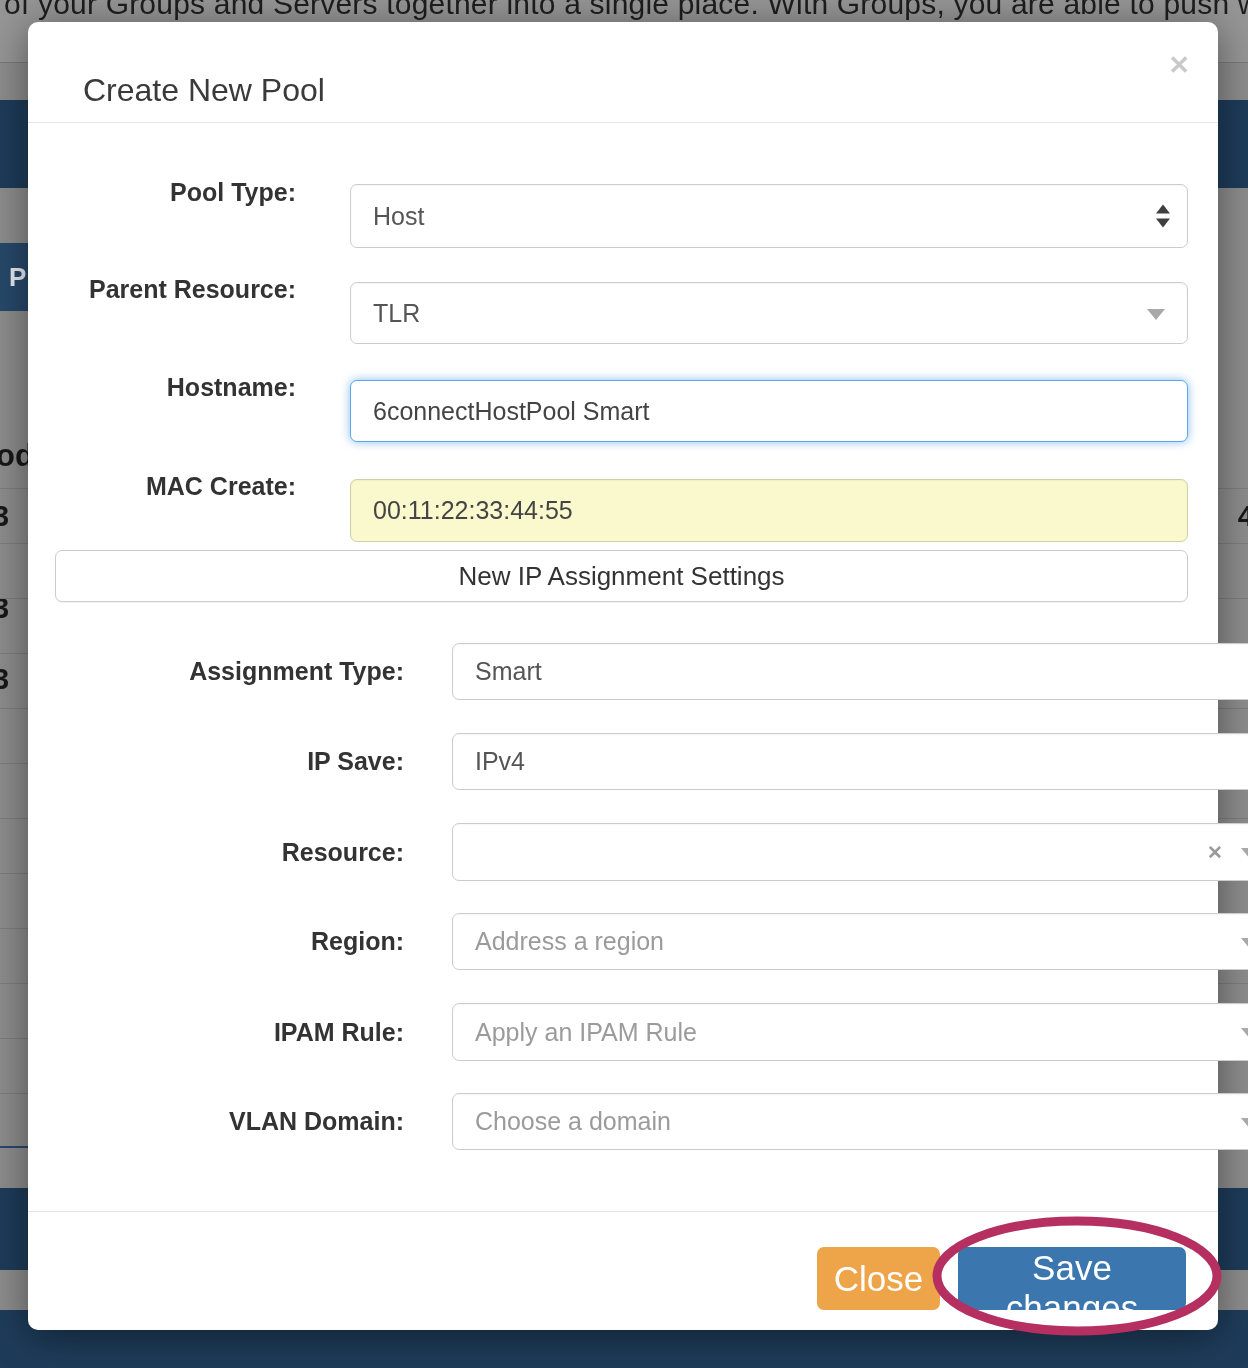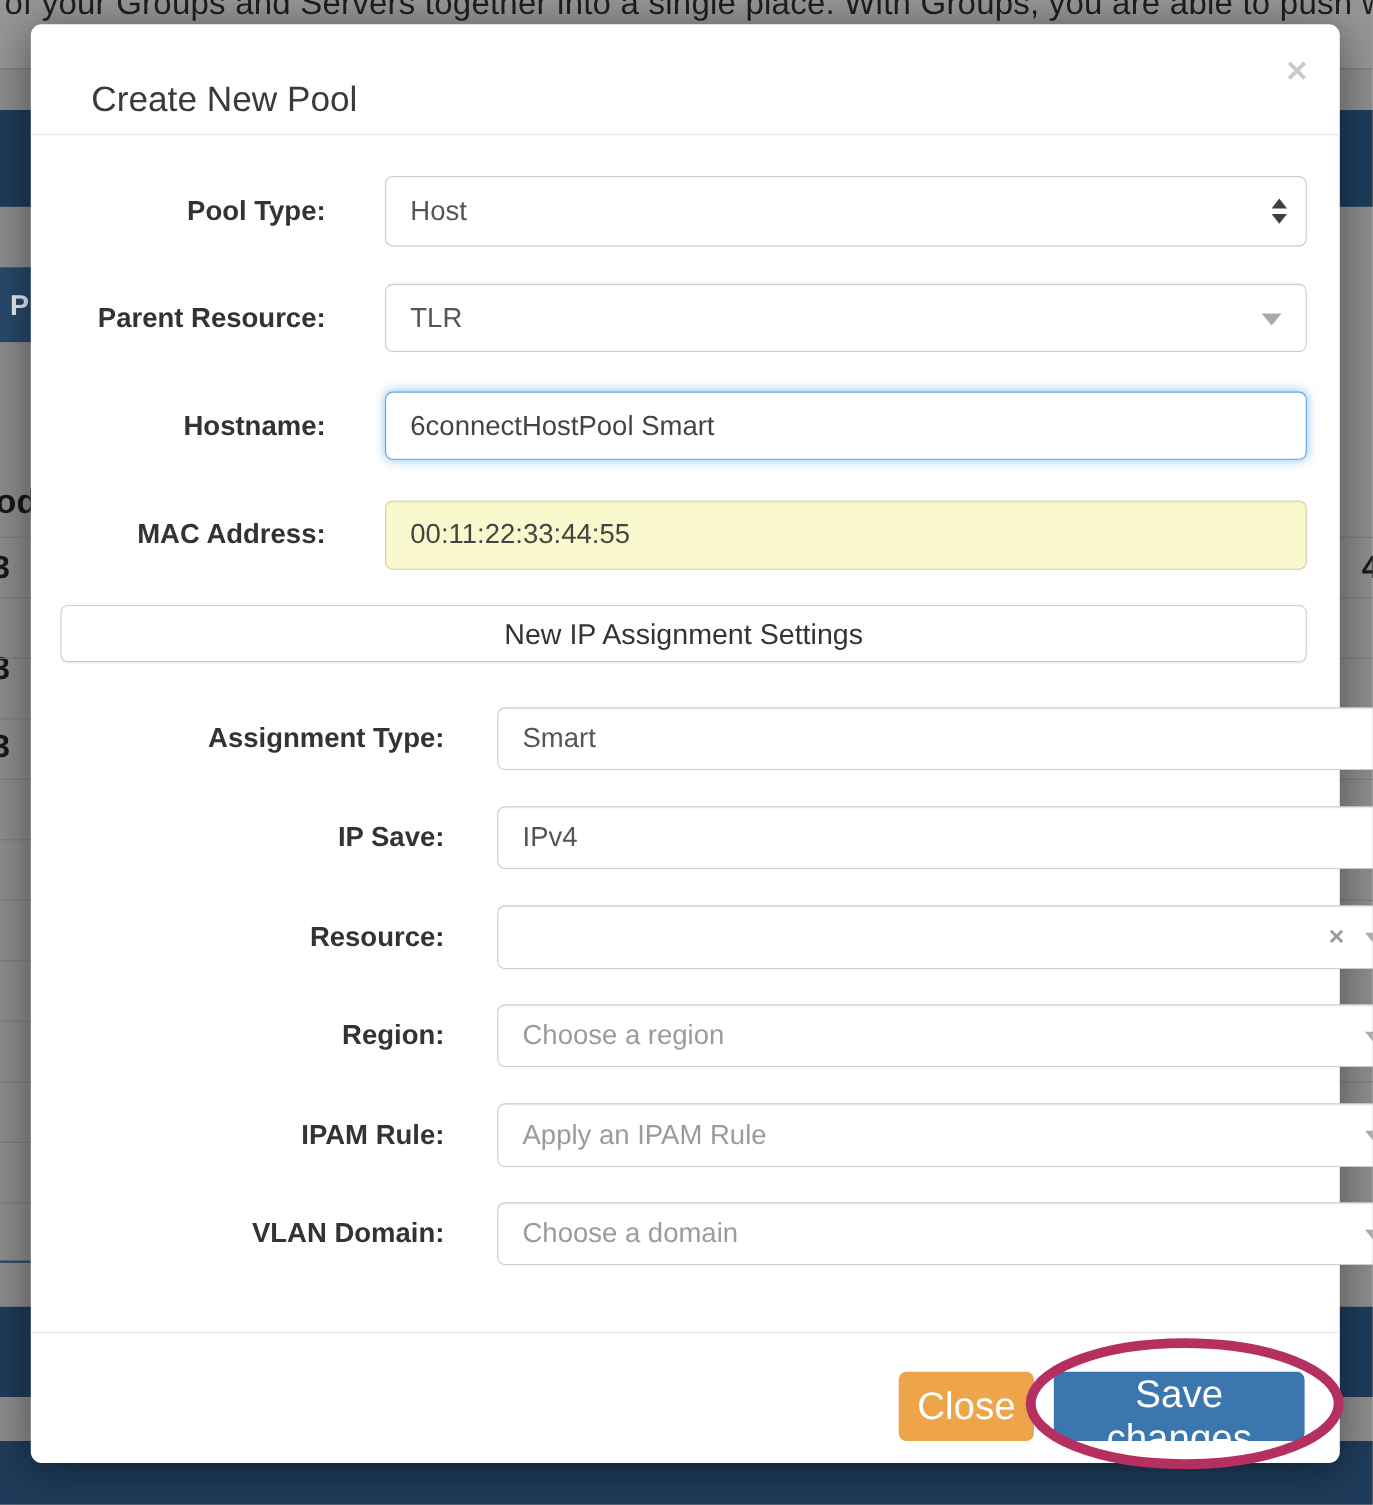--- a/index.html
+++ b/index.html
@@ -42,21 +42,21 @@
   }
   .flabel.upper{left:0;width:268px;}
   .flabel.lower{left:0;width:376px;}
   
   .cbox{
     position:absolute;box-sizing:border-box;background:#fff;
     border:1px solid #ccc;border-radius:7px;
     font-size:25px;color:#555;display:flex;align-items:center;
     padding:0 60px 0 22px;box-shadow:inset 0 1px 2px rgba(0,0,0,.04);
   }
-  .cbox.upper{left:322px;width:838px;}
+  .cbox.upper{left:322px;width:838px;margin-top:24px;}
   .cbox.lower{left:424px;width:830px;}
   .cbox .ph{color:#9b9b9b;}
   .focused{
     border:1px solid #5fa8e8 !important;
     box-shadow:0 0 10px rgba(95,168,232,.75) !important;
   }
   input.cbox{display:block;line-height:normal;color:#444;outline:none;}
   .macbox{background:#f9f9cd;border-color:#cfcfa8;color:#101010;}
   
   .stepper{position:absolute;right:17px;top:50%;transform:translateY(-50%);display:flex;flex-direction:column;gap:5px;}
@@ -134,21 +134,21 @@
 
   <div class="flabel upper" style="top:236px;line-height:62px;">Parent Resource:</div>
   <div class="cbox upper" style="top:236px;height:62px;">
     <span>TLR</span>
     <span class="caret"></span>
   </div>
 
   <div class="flabel upper" style="top:334px;line-height:62px;">Hostname:</div>
   <input class="cbox upper focused" style="top: 334px; height: 62px;" type="text" value="6connectHostPool Smart">
 
-  <div class="flabel upper" style="top:433px;line-height:63px;">MAC Address:</div>
+  <div class="flabel upper" style="top:433px;line-height:63px;">MAC Create:</div>
   <input class="cbox upper macbox" style="top: 433px; height: 63px;" type="text" value="00:11:22:33:44:55">
 
   <div class="section-btn">New IP Assignment Settings</div>
 
   <div class="flabel lower" style="top:621px;line-height:57px;">Assignment Type:</div>
   <div class="cbox lower" style="top:621px;height:57px;">
     <span>Smart</span>
     <span class="stepper">
         <span class="tri-up"></span>
         <span class="tri-dn"></span>
@@ -166,21 +166,21 @@
 
   <div class="flabel lower" style="top:801px;line-height:58px;">Resource:</div>
   <div class="cbox lower" style="top:801px;height:58px;">
     <span></span>
     <span class="clear-x">✕</span>
     <span class="caret"></span>
   </div>
 
   <div class="flabel lower" style="top:891px;line-height:57px;">Region:</div>
   <div class="cbox lower" style="top:891px;height:57px;">
-    <span class="ph">Choose a region</span>
+    <span class="ph">Address a region</span>
     <span class="caret"></span>
   </div>
 
   <div class="flabel lower" style="top:981px;line-height:58px;">IPAM Rule:</div>
   <div class="cbox lower" style="top:981px;height:58px;">
     <span class="ph">Apply an IPAM Rule</span>
     <span class="caret"></span>
   </div>
 
   <div class="flabel lower" style="top:1071px;line-height:57px;">VLAN Domain:</div>

